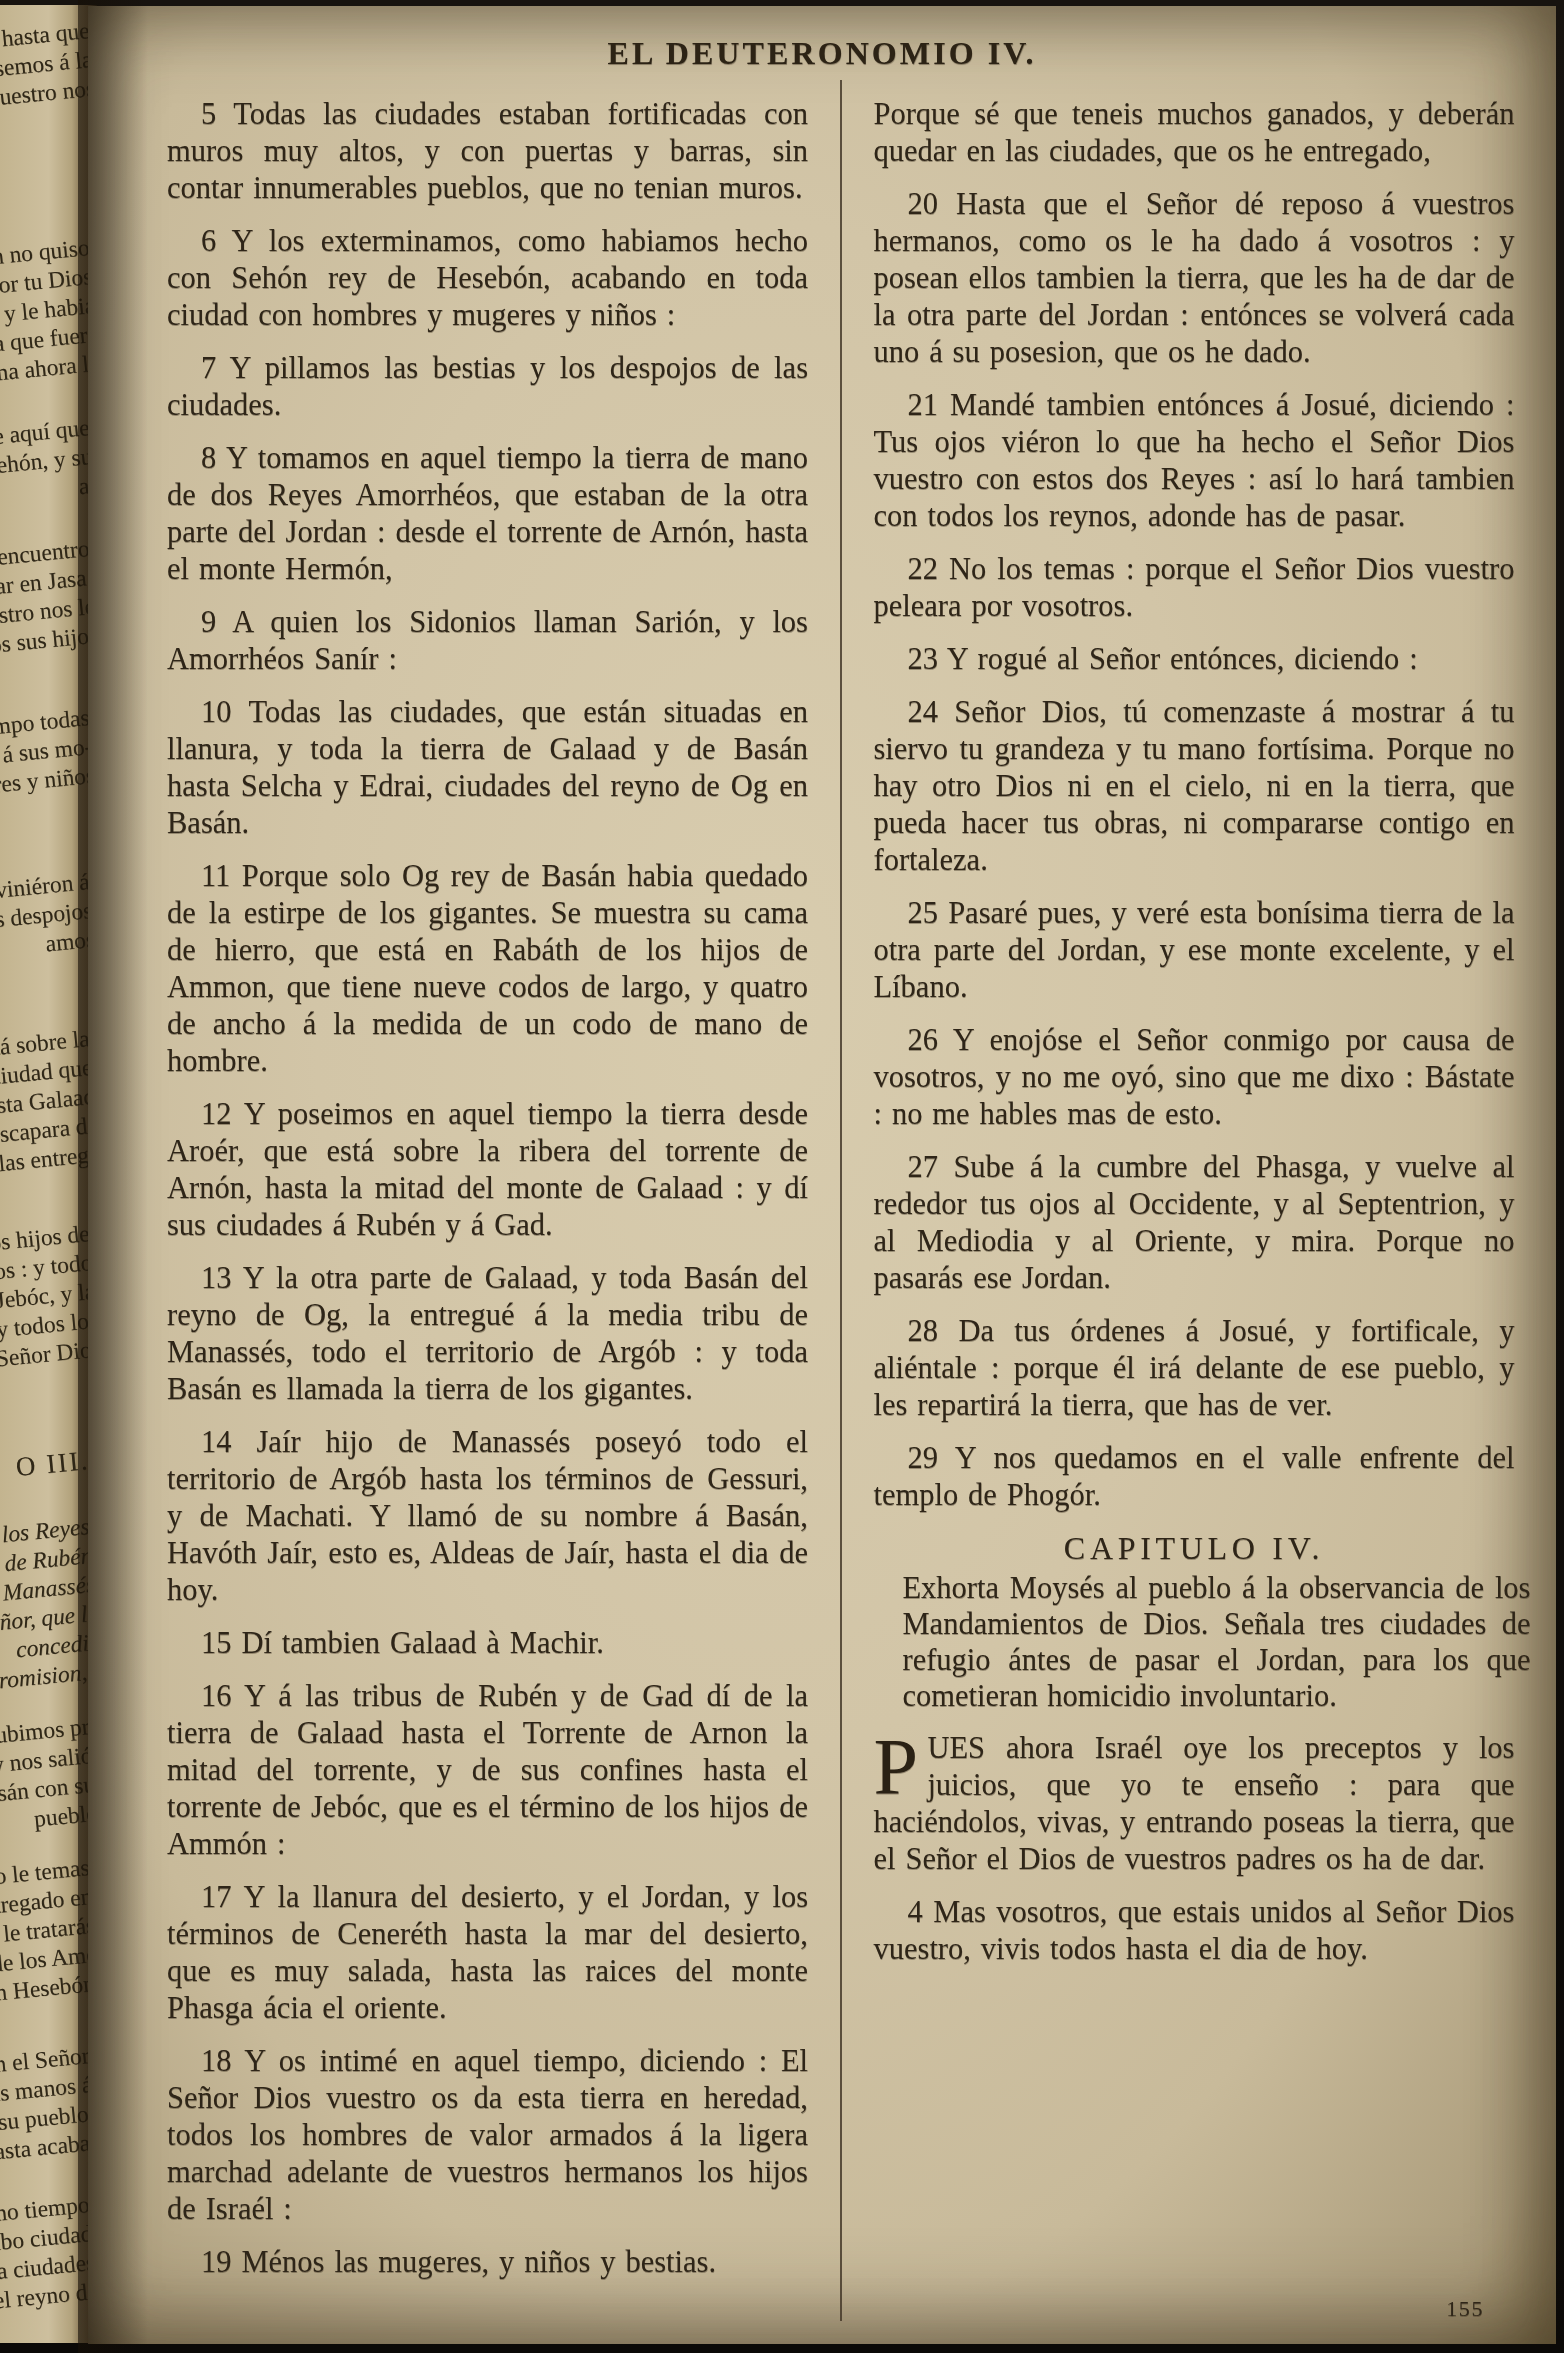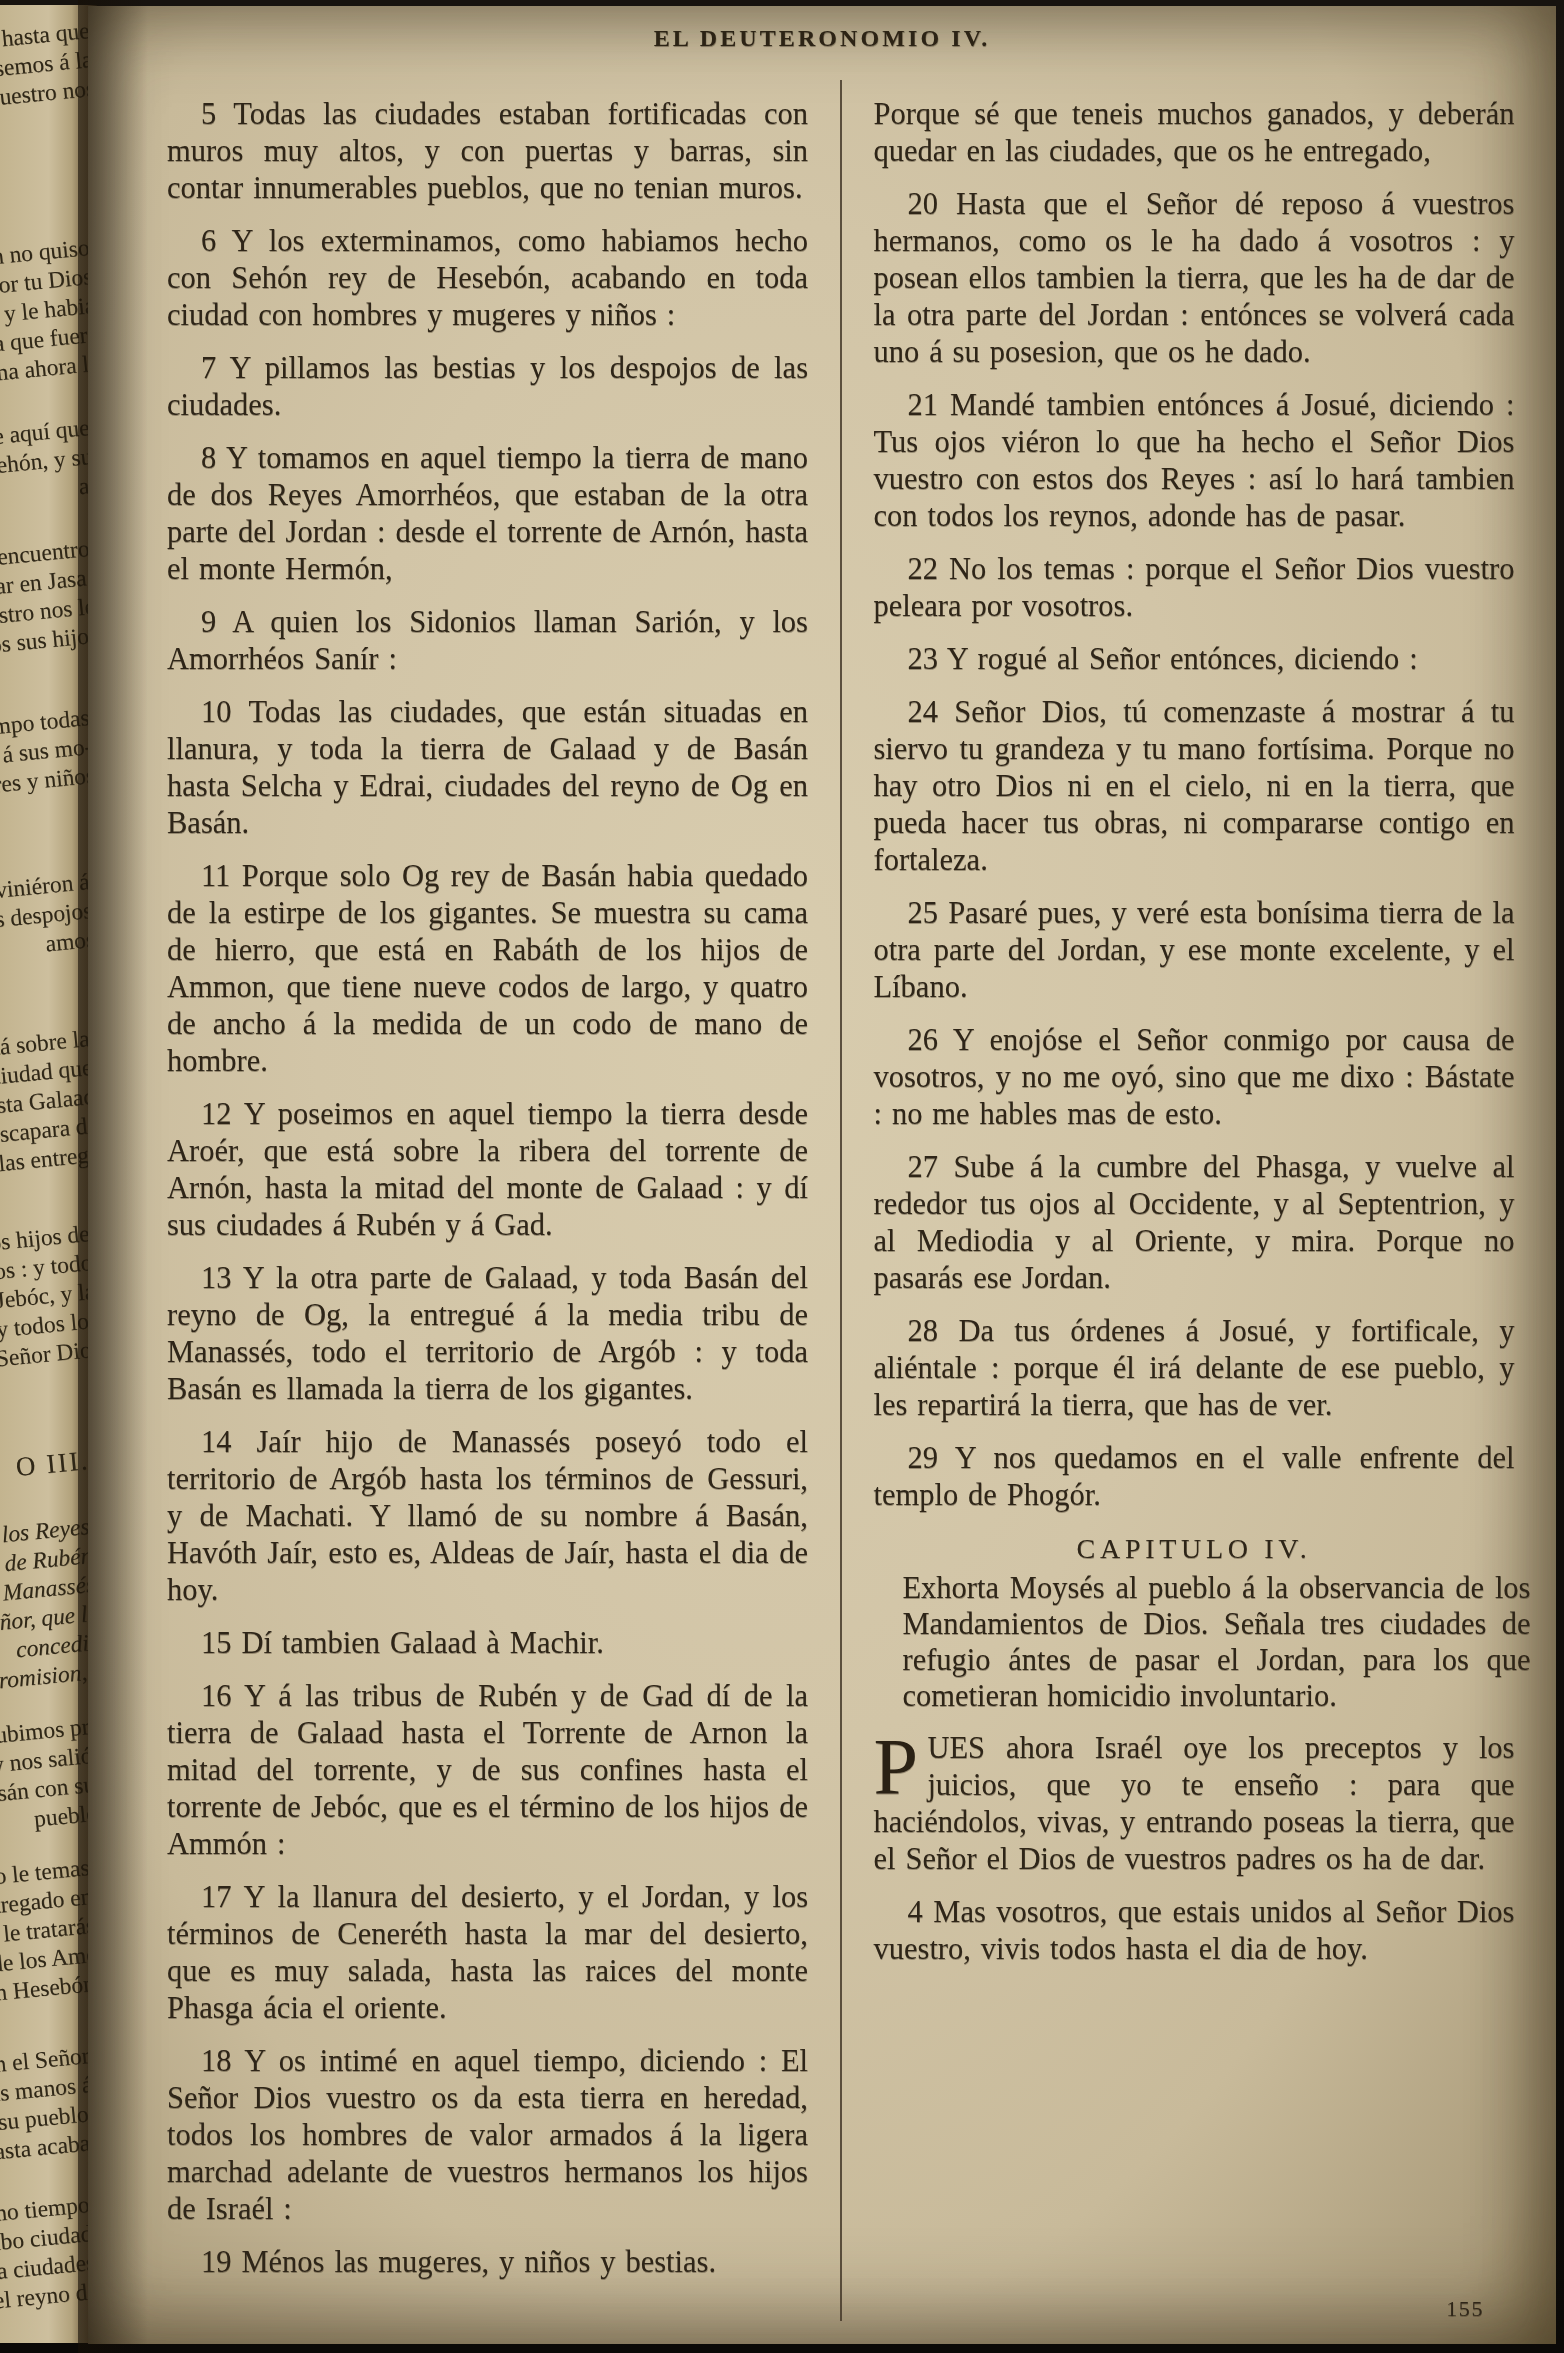--- a/index.html
+++ b/index.html
@@ -49,42 +49,42 @@
   
   .page {
     position:absolute; left:88px; top:6.3px; width:1468px; height:2338px;
     background:radial-gradient(ellipse at 46% 42%, #d8ccae 0%, #d2c5a7 40%, #c8ba9a 70%, #ab9c7b 92%, #92835f 100%);
     box-shadow:
       inset 0 23.5px 70px rgba(50,38,18,.28),
       inset 0 -35px 78px rgba(50,38,18,.32),
       inset -27px 0 63px rgba(50,38,18,.30);
   }
   .running-head {
-    position:absolute; top:19px; left:0; right:0;
-    text-align:center; font-size:24px; font-weight:bold;
+    position:absolute; top:29px; left:0; right:0;
+    text-align:center; font-size:32px; font-weight:bold;
     letter-spacing:3.1px; color:#2c2315;
     text-shadow:0.4px 0.5px 0.7px rgba(40,30,15,.4);
   }
   .columns {
     position:absolute; top:74px; left:63px; right:25px; bottom:23.5px;
     display:flex; overflow:hidden;
   }
   .col {
     width:673px; text-align:justify; color:#2e2518;
     font-size:30.5px; line-height:37px;
     text-shadow:0.3px 0.5px 0.6px rgba(40,30,15,.35);
   }
   .col-rule {
     width:2.3px; background:#45392a; opacity:.85;
     margin:0 15.6px; align-self:stretch;
   }
   .verse { margin:16px; text-indent:34px; word-spacing:2.3px; }
   .verse.continuation { text-indent:0; }
   .chapter-heading {
-    margin:6.3px 0 3.1px; text-align:center; font-size:28px; font-weight:400;
+    margin:6.3px 0 3.1px; text-align:center; font-size:32px; font-weight:400;
     letter-spacing:4.7px; text-indent:0; color:#2e2518;
   }
   .chapter-summary {
     margin:0 0 3.1px 45px; text-indent:0;
     line-height:36px; word-spacing:1.6px;
   }
   .dropcap-verse { text-indent:0; }
   .dropcap {
     float:left; font-size:80px; line-height:64px;
     padding:4.7px 9.4px 0 0; color:#2a2114;

